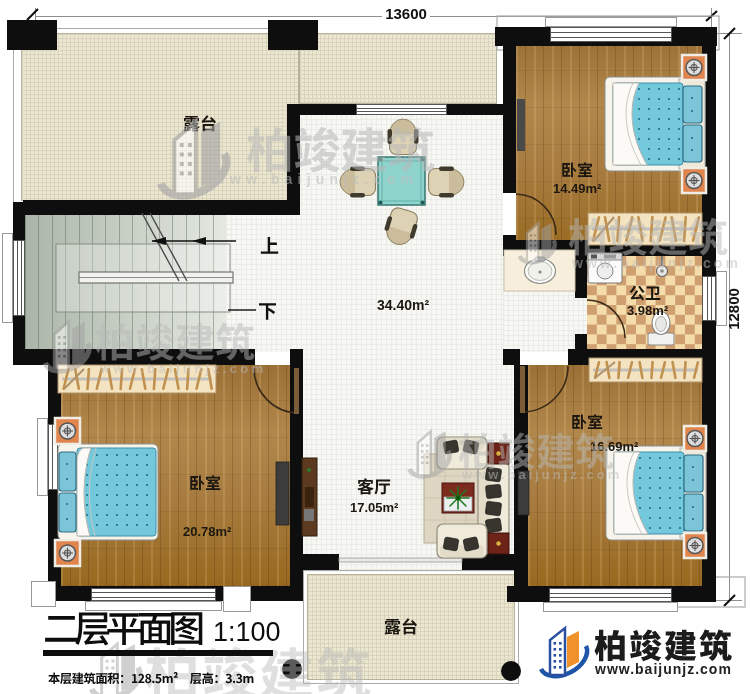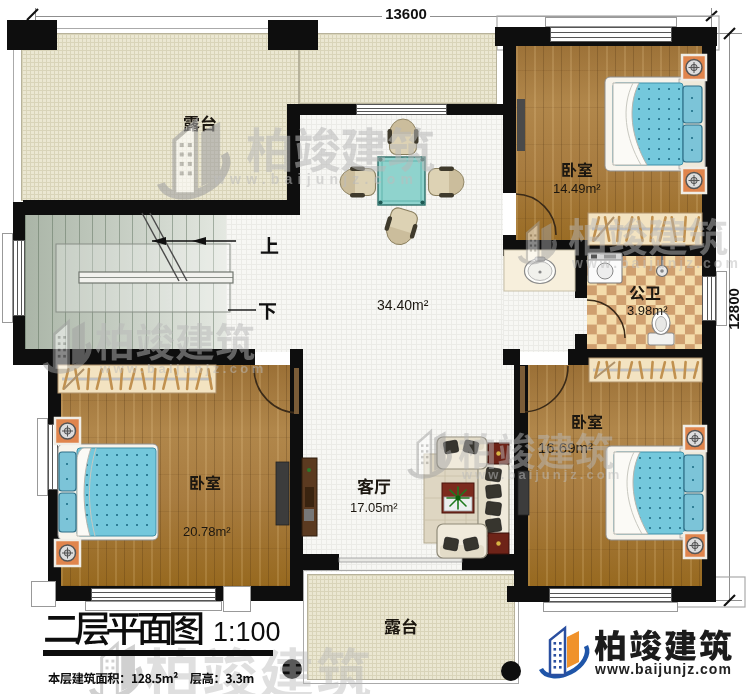--- a/index.html
+++ b/index.html
@@ -13,21 +13,21 @@
  background-size:4px 4px;}
 .wood{background-color:#a87c40;background-image:
  repeating-linear-gradient(90deg, rgba(255,225,170,0.16) 0px 2px, rgba(0,0,0,0) 2px 9px, rgba(60,35,8,0.22) 9px 10px, rgba(0,0,0,0) 10px 18px),
  repeating-linear-gradient(0deg, rgba(70,40,10,0.10) 0px 1px, rgba(0,0,0,0) 1px 37px),
  linear-gradient(180deg,#9b7036,#b1874b 30%,#a87c40 60%,#97691f);}
 .checker{background-color:#f4dcab;background-image:
  conic-gradient(#cf9f6f 25%,transparent 0 50%,#cf9f6f 0 75%,transparent 0);
  background-size:19.6px 19.6px;}
 .win{position:absolute;background:#fff;border:1px solid #555;box-sizing:border-box;}
 .sill{position:absolute;background:#fff;border:1px solid #999;box-sizing:border-box;}
-.lbl{position:absolute;color:#1c1710;font-weight:normal;white-space:nowrap;}
+.lbl{position:absolute;color:#1c1710;font-weight:bold;white-space:nowrap;}
 svg{position:absolute;left:0;top:0;}
 </style></head><body>
 
 <svg width="750" height="694" viewBox="0 0 750 694">
 <g stroke="#8f8f8f" stroke-width="1">
 <line x1="35" y1="16.5" x2="712" y2="16.5"></line>
 <line x1="35.5" y1="8" x2="35.5" y2="30"></line>
 <line x1="711.5" y1="8" x2="711.5" y2="30"></line>
 </g>
 <g stroke="#111" stroke-width="2.2">
@@ -705,21 +705,21 @@
 
 <path transform="translate(357,493)" d="M6.6 -8.6H10.5C9.9 -8.0 9.2 -7.5 8.5 -7.1C7.7 -7.5 7.1 -8.0 6.5 -8.5ZM7.0 -14.2 7.5 -13.1H1.2V-9.3H3.2V-11.2H6.4C5.5 -9.9 3.9 -8.7 1.6 -7.8C2.0 -7.4 2.7 -6.7 2.9 -6.3C3.7 -6.6 4.4 -7.0 5.0 -7.4C5.5 -6.9 6.0 -6.5 6.5 -6.1C4.7 -5.3 2.6 -4.8 0.5 -4.5C0.8 -4.0 1.2 -3.2 1.4 -2.7C2.2 -2.8 2.9 -3.0 3.6 -3.2V1.5H5.6V1.0H11.4V1.5H13.5V-3.3C14.1 -3.2 14.7 -3.1 15.3 -3.0C15.6 -3.6 16.1 -4.5 16.6 -4.9C14.4 -5.2 12.3 -5.6 10.6 -6.2C11.8 -7.1 12.8 -8.1 13.6 -9.4L12.2 -10.2L11.8 -10.1H8.0L8.6 -10.8L6.7 -11.2H13.8V-9.3H15.8V-13.1H9.9C9.6 -13.6 9.3 -14.2 9.0 -14.7ZM8.5 -4.9C9.4 -4.5 10.4 -4.1 11.4 -3.8H5.8C6.7 -4.1 7.6 -4.5 8.5 -4.9ZM5.6 -0.7V-2.1H11.4V-0.7Z M19.0 -13.5V-7.1C19.0 -4.7 18.9 -1.8 17.4 0.3C17.9 0.5 18.8 1.2 19.1 1.6C20.8 -0.7 21.0 -4.4 21.0 -7.1V-11.6H33.2V-13.5ZM21.7 -9.5V-7.6H26.7V-1.0C26.7 -0.7 26.6 -0.6 26.2 -0.6C25.9 -0.6 24.6 -0.6 23.5 -0.7C23.8 -0.1 24.1 0.8 24.2 1.4C25.8 1.4 27.0 1.4 27.8 1.1C28.6 0.8 28.8 0.2 28.8 -0.9V-7.6H32.9V-9.5Z" fill="#1c1710"></path>
 
 <path transform="translate(260,253)" d="M7.7 -15.9V-1.5H0.8V0.8H18.2V-1.5H10.1V-8.1H16.9V-10.4H10.1V-15.9Z" fill="#111"></path>
 
 <path transform="translate(258,318)" d="M1.0 -14.7V-12.4H7.9V1.7H10.3V-7.4C12.3 -6.3 14.4 -4.9 15.5 -3.9L17.2 -6.0C15.8 -7.2 12.8 -8.9 10.7 -9.9L10.3 -9.4V-12.4H18.0V-14.7Z" fill="#111"></path>
 </svg>
 
 <div class="lbl" style="left:553px;top:181px;font-size:13px">14.49m²</div>
 
-<div class="lbl" style="left:538px;top:439px;font-size:15px">16.69m²</div>
+<div class="lbl" style="left:590px;top:439px;font-size:13px">16.69m²</div>
 
 <div class="lbl" style="left:183px;top:524px;font-size:13px">20.78m²</div>
 
 <div class="lbl" style="left:627px;top:303px;font-size:13px">3.98m²</div>
 
 <div class="lbl" style="left:350px;top:500px;font-size:13px">17.05m²</div>
 
 <div class="lbl" style="left:377px;top:297px;font-size:14px">34.40m²</div>
 <svg width="750" height="694" viewBox="0 0 750 694">
 

